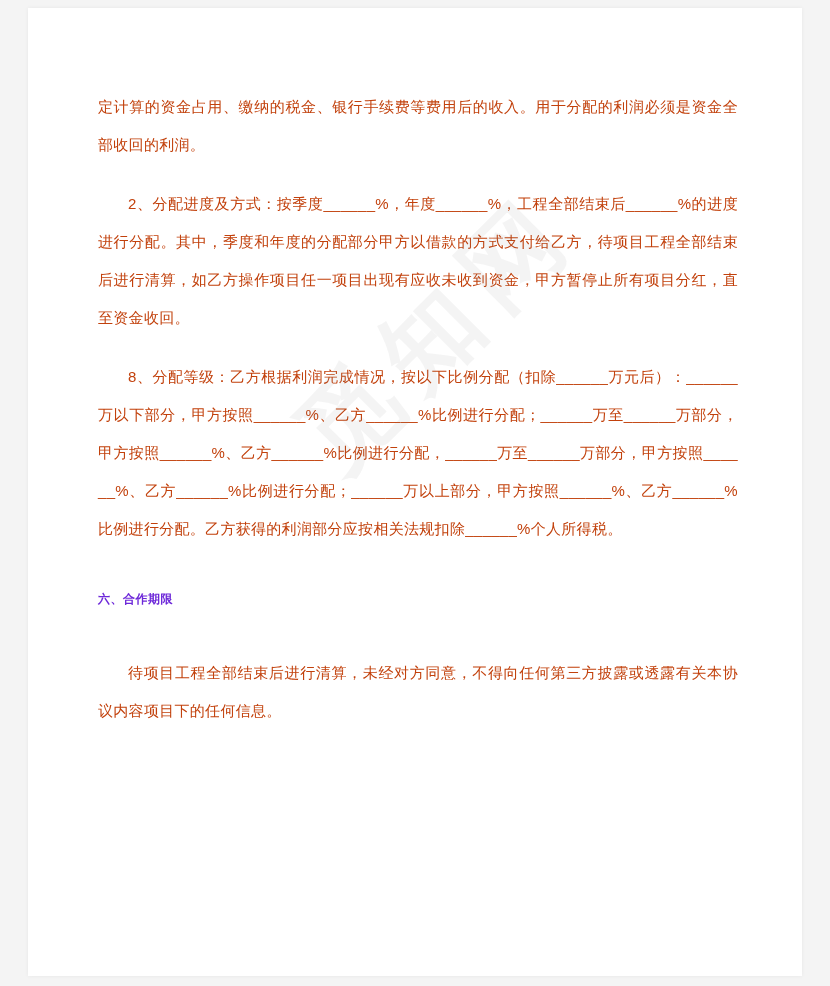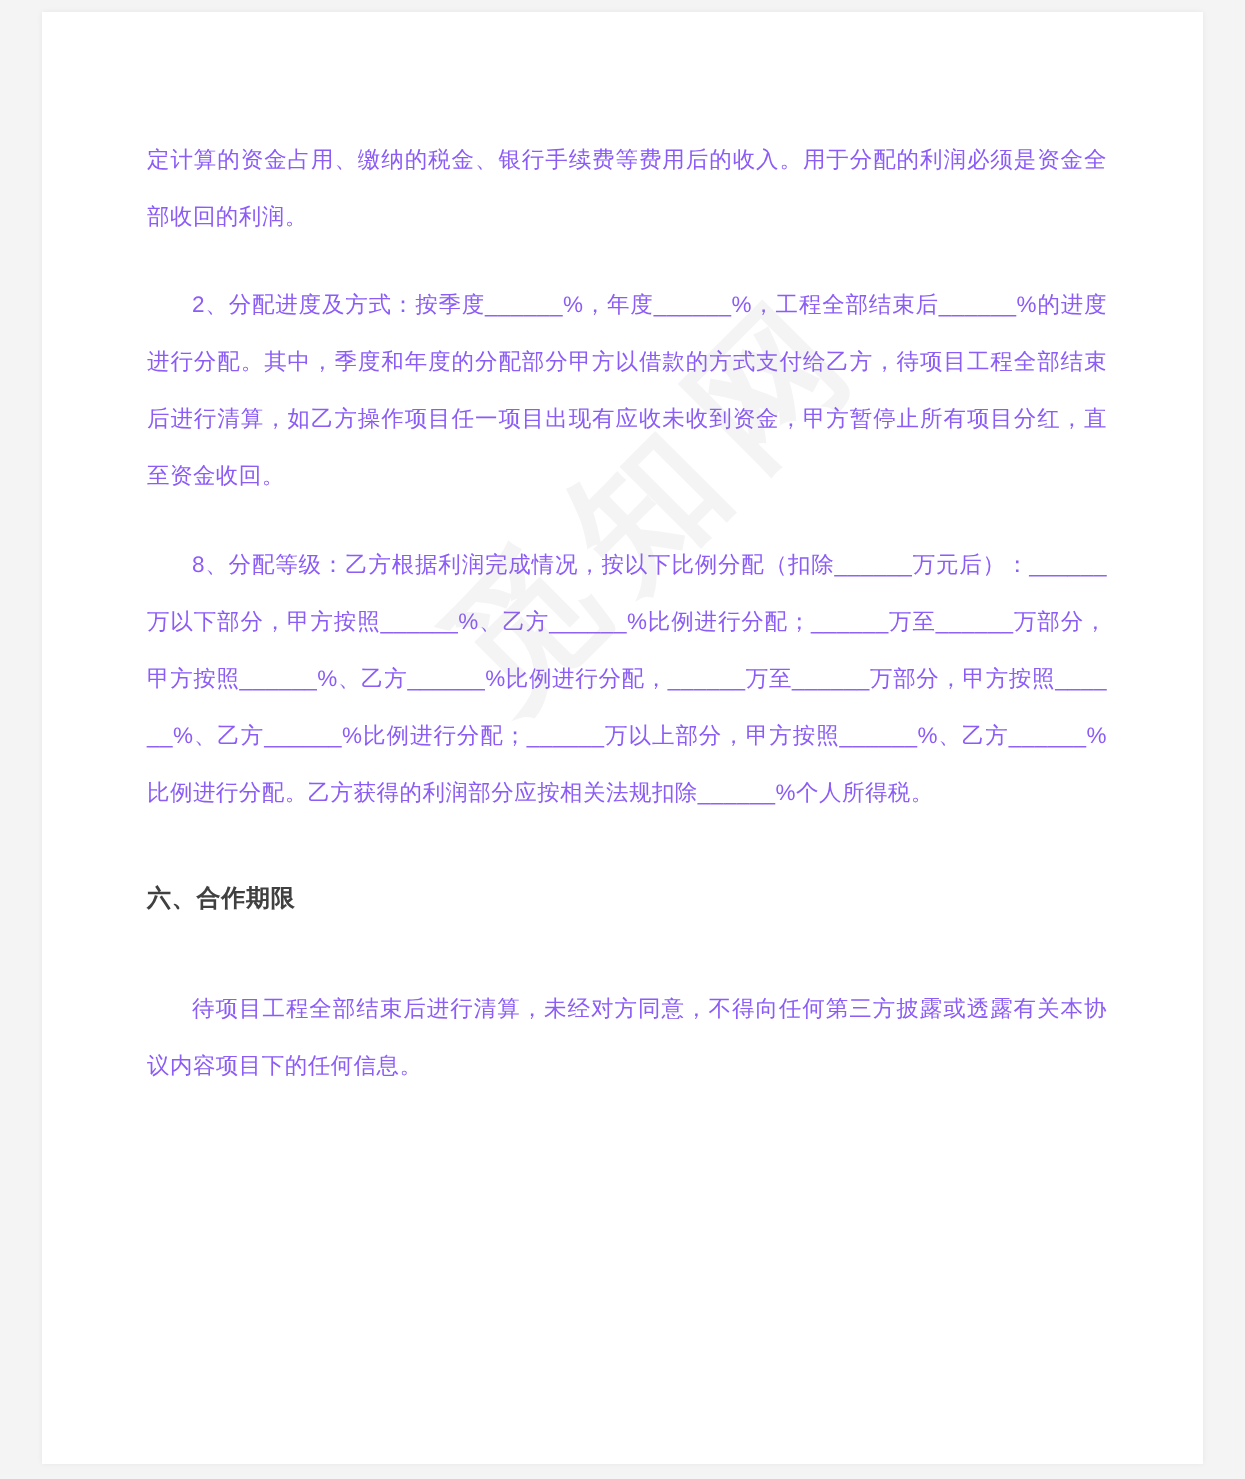--- a/index.html
+++ b/index.html
@@ -41,35 +41,35 @@
     letter-spacing: 18px;
     color: rgba(130,130,130,0.09);
     white-space: nowrap;
     pointer-events: none;
     user-select: none;
   }
   .body-text {
     margin: 0 0 21px 0;
     font-size: 15px;
     line-height: 38px;
-    color: #8b5cf6;
+    color: #c2410c;
     text-align: justify;
     text-indent: 2em;
     letter-spacing: 0.3px;
     word-break: break-all;
   }
   .body-text.no-indent {
     text-indent: 0;
   }
   .section-heading {
     margin: 40px 0 42px 0;
-    font-size: 16px;
+    font-size: 12px;
     line-height: 24px;
     font-weight: 700;
-    color: #404040;
+    color: #6d28d9;
     letter-spacing: 0.5px;
     font-family: Liberation Mono, monospace;
   }
   .single-line {
     margin-bottom: 21px;
   }
 </style>
 </head>
 <body>
 

